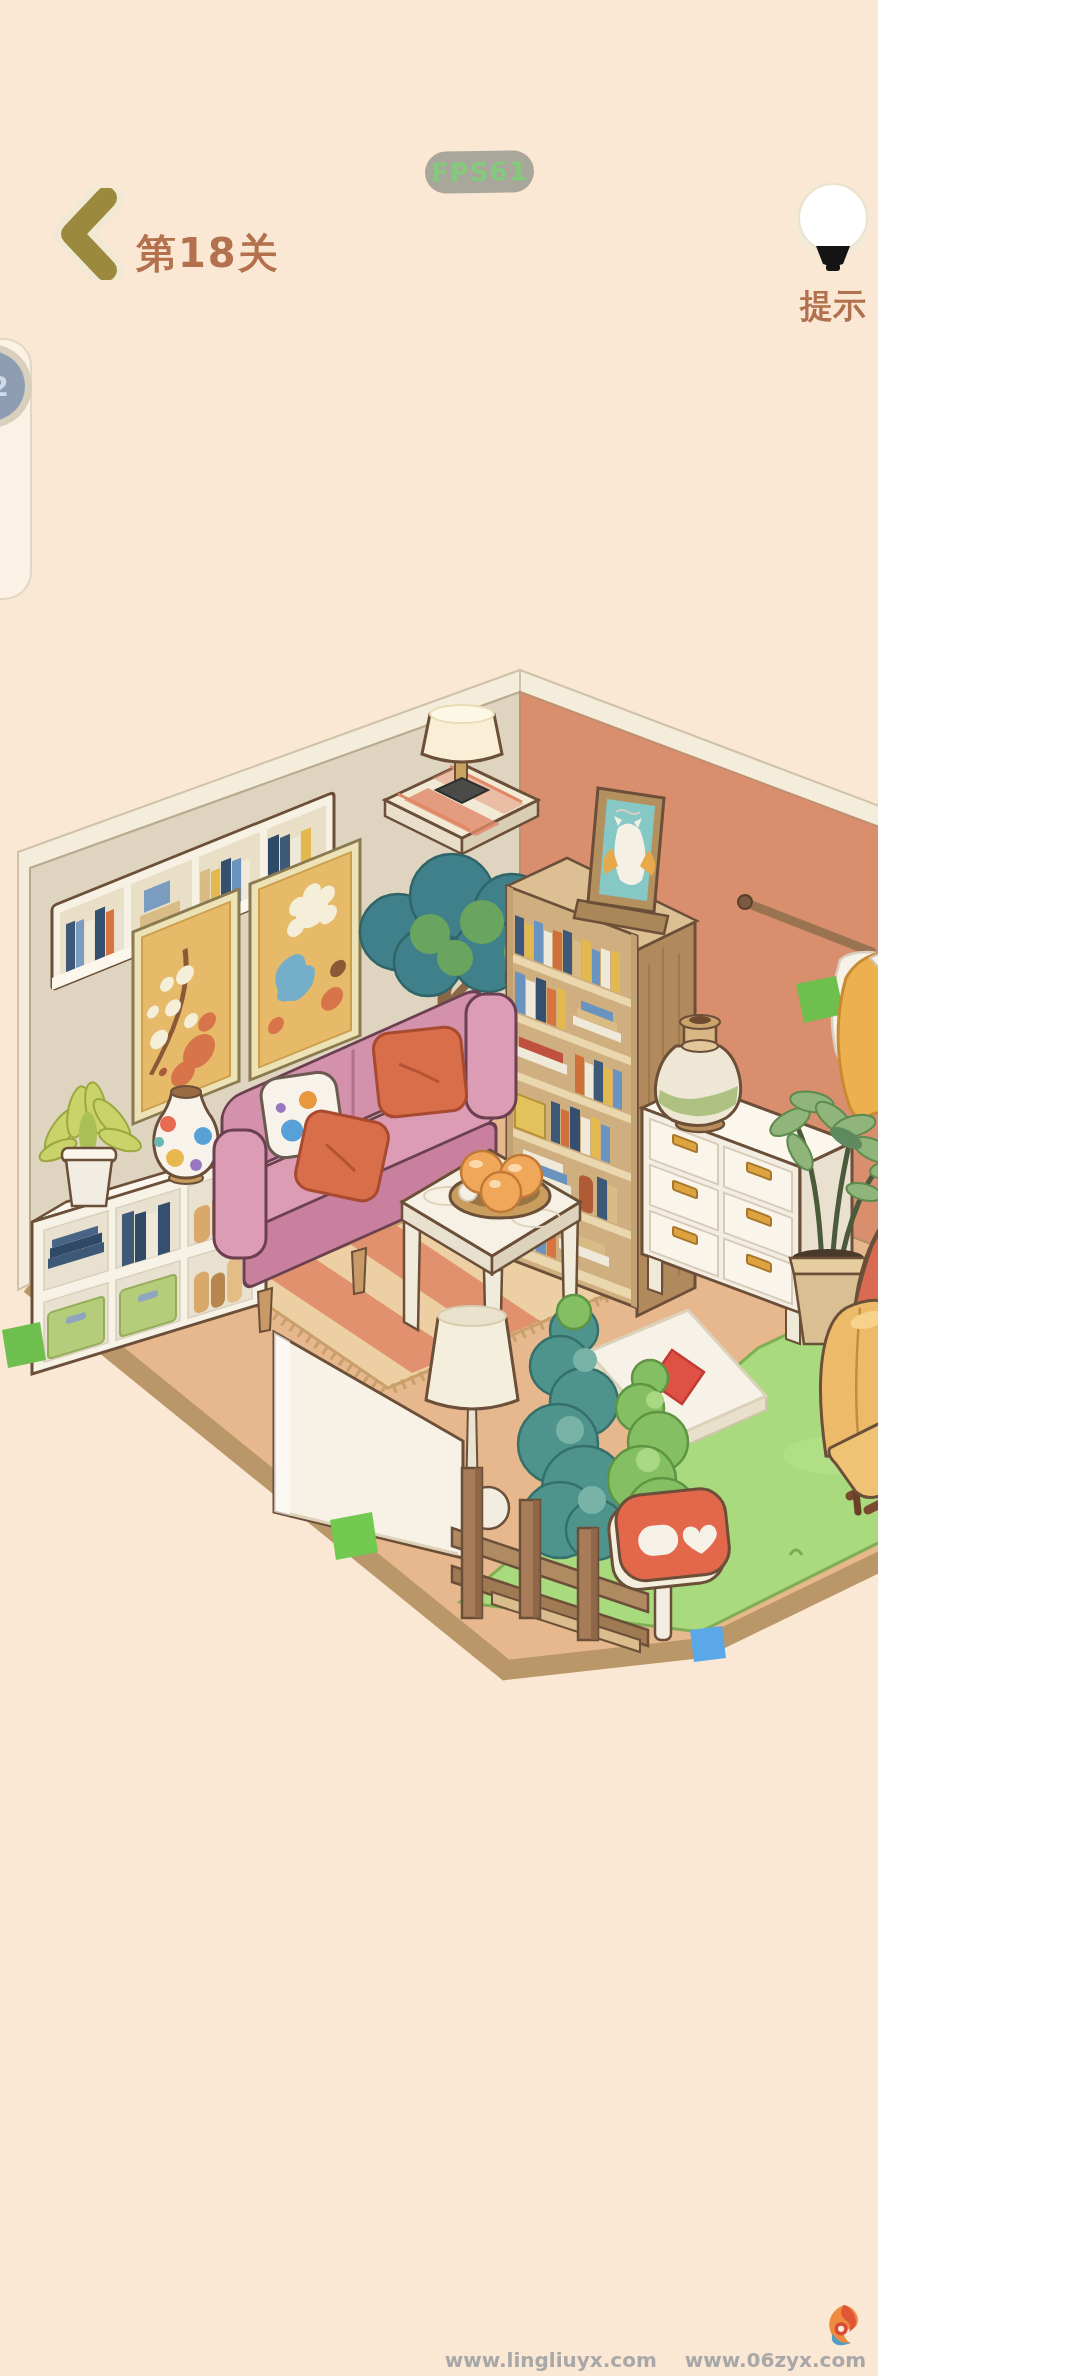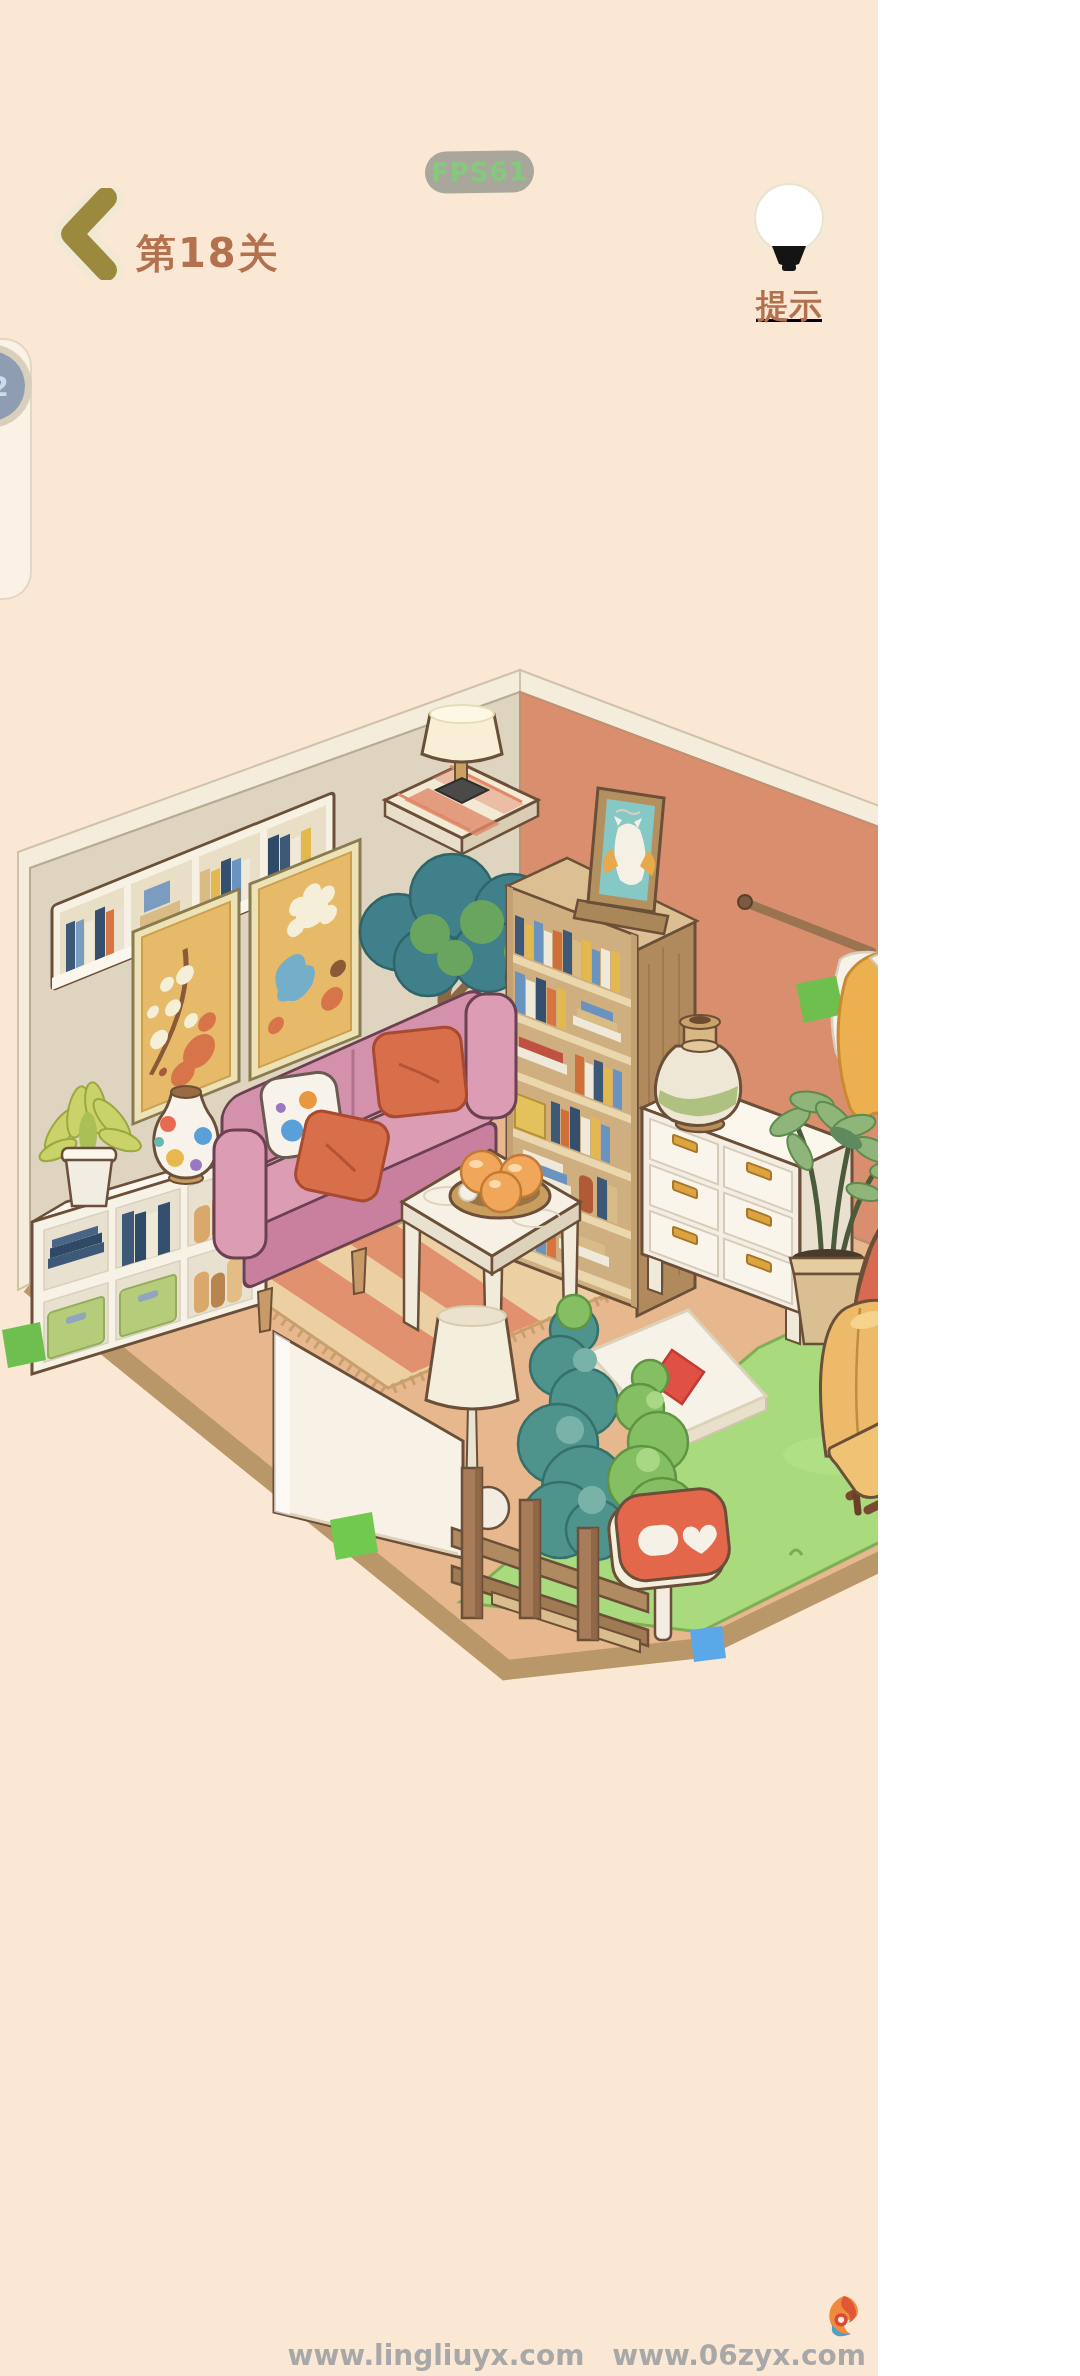--- a/index.html
+++ b/index.html
@@ -5,37 +5,37 @@
   html,body{margin:0;padding:0;}
   body{width:1080px;height:2376px;overflow:hidden;font-family:"DejaVu Sans","Liberation Sans",sans-serif;}
   .stage{position:relative;width:878px;height:2376px;background:#fae7d4;overflow:hidden;}
   .abs{position:absolute;}
   
   .fps-pill{left:425px;top:151px;width:109px;height:42px;background:#a9a79b;border-radius:21px;
     display:flex;align-items:center;justify-content:center;color:#85c97d;font-size:26px;font-weight:700;
     transform:rotate(-1deg);letter-spacing:1px;}
   .back-btn{left:54px;top:188px;width:70px;height:92px;cursor:pointer;}
   .level-title{left:136px;top:198px;font-size:40px;font-weight:900;color:#b4714e;letter-spacing:2px;margin-top:28px;}
-  .hint-btn{left:744px;top:178px;width:90px;text-align:center;cursor:pointer;text-decoration:underline;}
+  .hint-btn{left:788px;top:178px;width:90px;text-align:center;cursor:pointer;}
   .timer-btn{left:912px;top:184px;width:96px;text-align:right;cursor:pointer;}
   .icon-label{display:block;margin-top:2px;font-size:33px;font-weight:900;color:#b2714e;}
   
   .success-text{left:0;right:0;top:620px;text-align:center;font-size:118px;font-weight:900;
     color:#e0983e;letter-spacing:8px;line-height:1;}
   
   .side-float{left:-36px;top:338px;width:64px;height:258px;background:rgba(252,249,243,.55);
     border:2px solid rgba(205,193,170,.55);border-radius:28px;cursor:pointer;}
   .side-badge{position:absolute;left:-18px;top:4px;width:84px;height:84px;border-radius:50%;
     background:#8e9db1;border:7px solid rgba(224,212,190,.92);box-sizing:border-box;
     display:flex;align-items:center;justify-content:center;color:#cfdaea;font-size:27px;font-weight:800;}
   
   .watermark{right:12px;bottom:4px;text-align:right;}
   .wm-row1{display:flex;align-items:center;justify-content:flex-end;gap:10px;}
   .wm-name{font-size:38px;font-weight:800;color:#9e9e9e;letter-spacing:3px;}
-  .wm-urls{margin-top:0px;font-size:28px;font-weight:700;color:#a8a8a8;display:flex;gap:28px;justify-content:flex-end;}
+  .wm-urls{margin-top:0px;font-size:20px;font-weight:700;color:#a8a8a8;display:flex;gap:28px;justify-content:flex-end;}
   .scene-svg{left:0;top:0;}
 </style>
 </head>
 <body>
 
 <div class="stage">
 
   <svg class="abs scene-svg" width="1080" height="2376" viewBox="0 0 1080 2376">
 
     <g>

